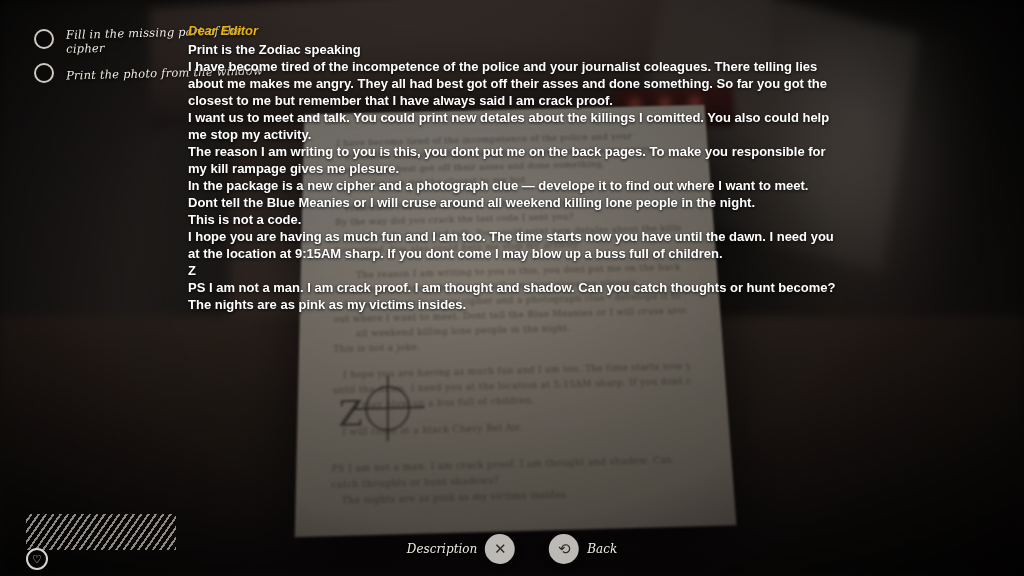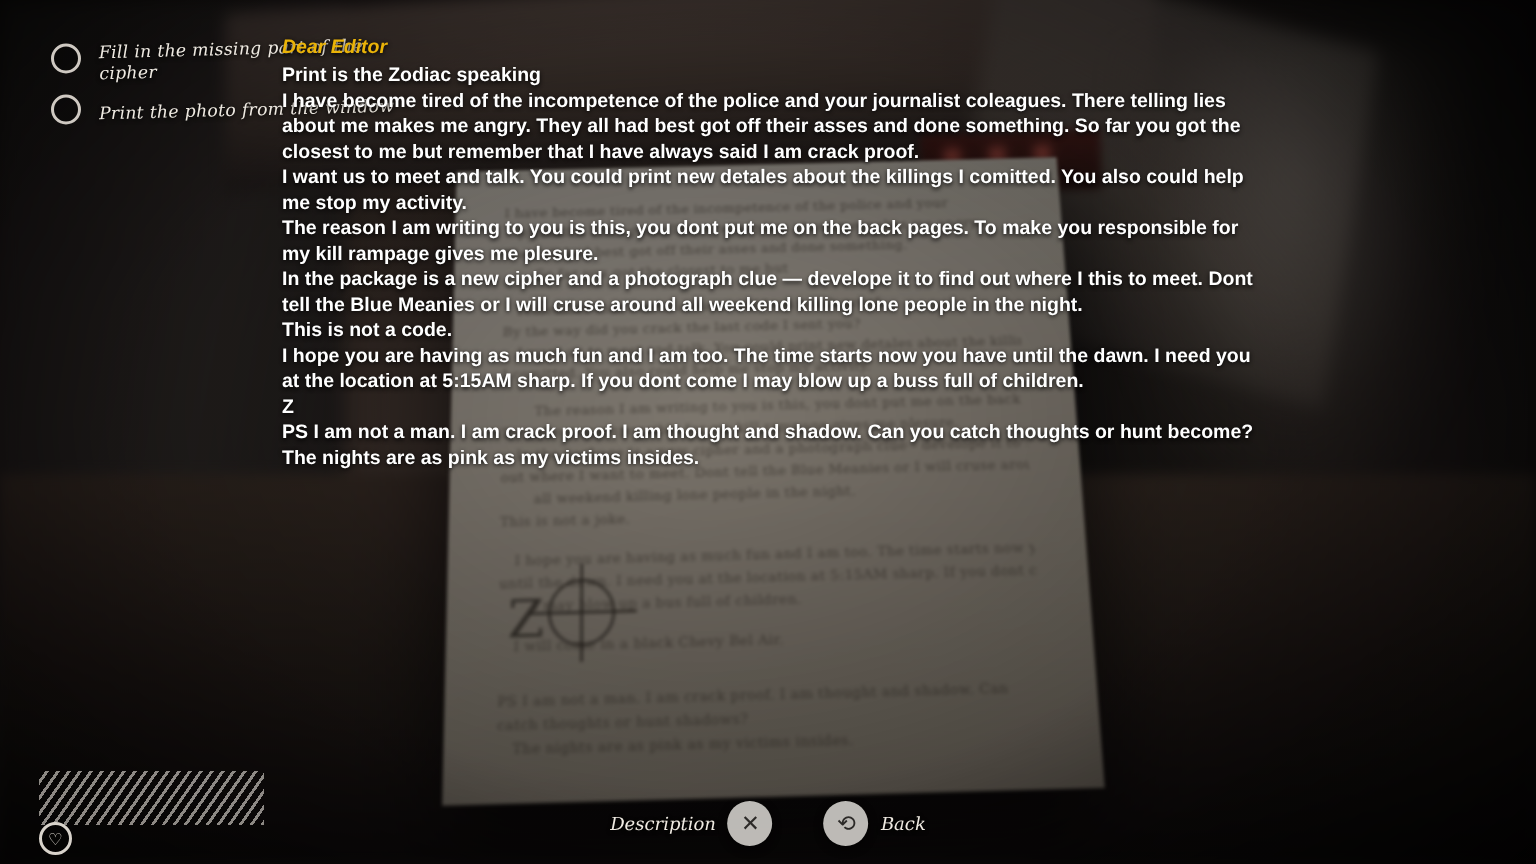--- a/index.html
+++ b/index.html
@@ -295,23 +295,23 @@
       <span class="obj-text">Print the photo from the window</span>
     </div>
   </div>
 
   <div class="transcript">
     <div class="title">Dear Editor</div>
     <p>Print is the Zodiac speaking</p>
     <p>I have become tired of the incompetence of the police and your journalist coleagues. There telling lies about me makes me angry. They all had best got off their asses and done something. So far you got the closest to me but remember that I have always said I am crack proof.</p>
     <p>I want us to meet and talk. You could print new detales about the killings I comitted. You also could help me stop my activity.</p>
     <p>The reason I am writing to you is this, you dont put me on the back pages. To make you responsible for my kill rampage gives me plesure.</p>
-    <p>In the package is a new cipher and a photograph clue — develope it to find out where I this to meet. Dont tell the Blue Meanies or I will cruse around all weekend killing lone people in the night.</p>
+    <p>In the package is a new cipher and a photograph clue — develope it to find out where I want to meet. Dont tell the Blue Meanies or I will cruse around all weekend killing lone people in the night.</p>
     <p>This is not a code.</p>
-    <p>I hope you are having as much fun and I am too. The time starts now you have until the dawn. I need you at the location at 5:15AM sharp. If you dont come I may blow up a buss full of children.</p>
+    <p>I hope you are having as much fun and I am too. The time starts now you have until the dawn. I need you at the location at 9:15AM sharp. If you dont come I may blow up a buss full of children.</p>
     <p>Z</p>
     <p>PS I am not a man. I am crack proof. I am thought and shadow. Can you catch thoughts or hunt become?</p>
     <p>The nights are as pink as my victims insides.</p>
   </div>
 
   <div class="hud-bottom">
     <div class="scribble"></div>
     <div class="scribble-cap">♡</div>
 
     <div class="hud-center">

